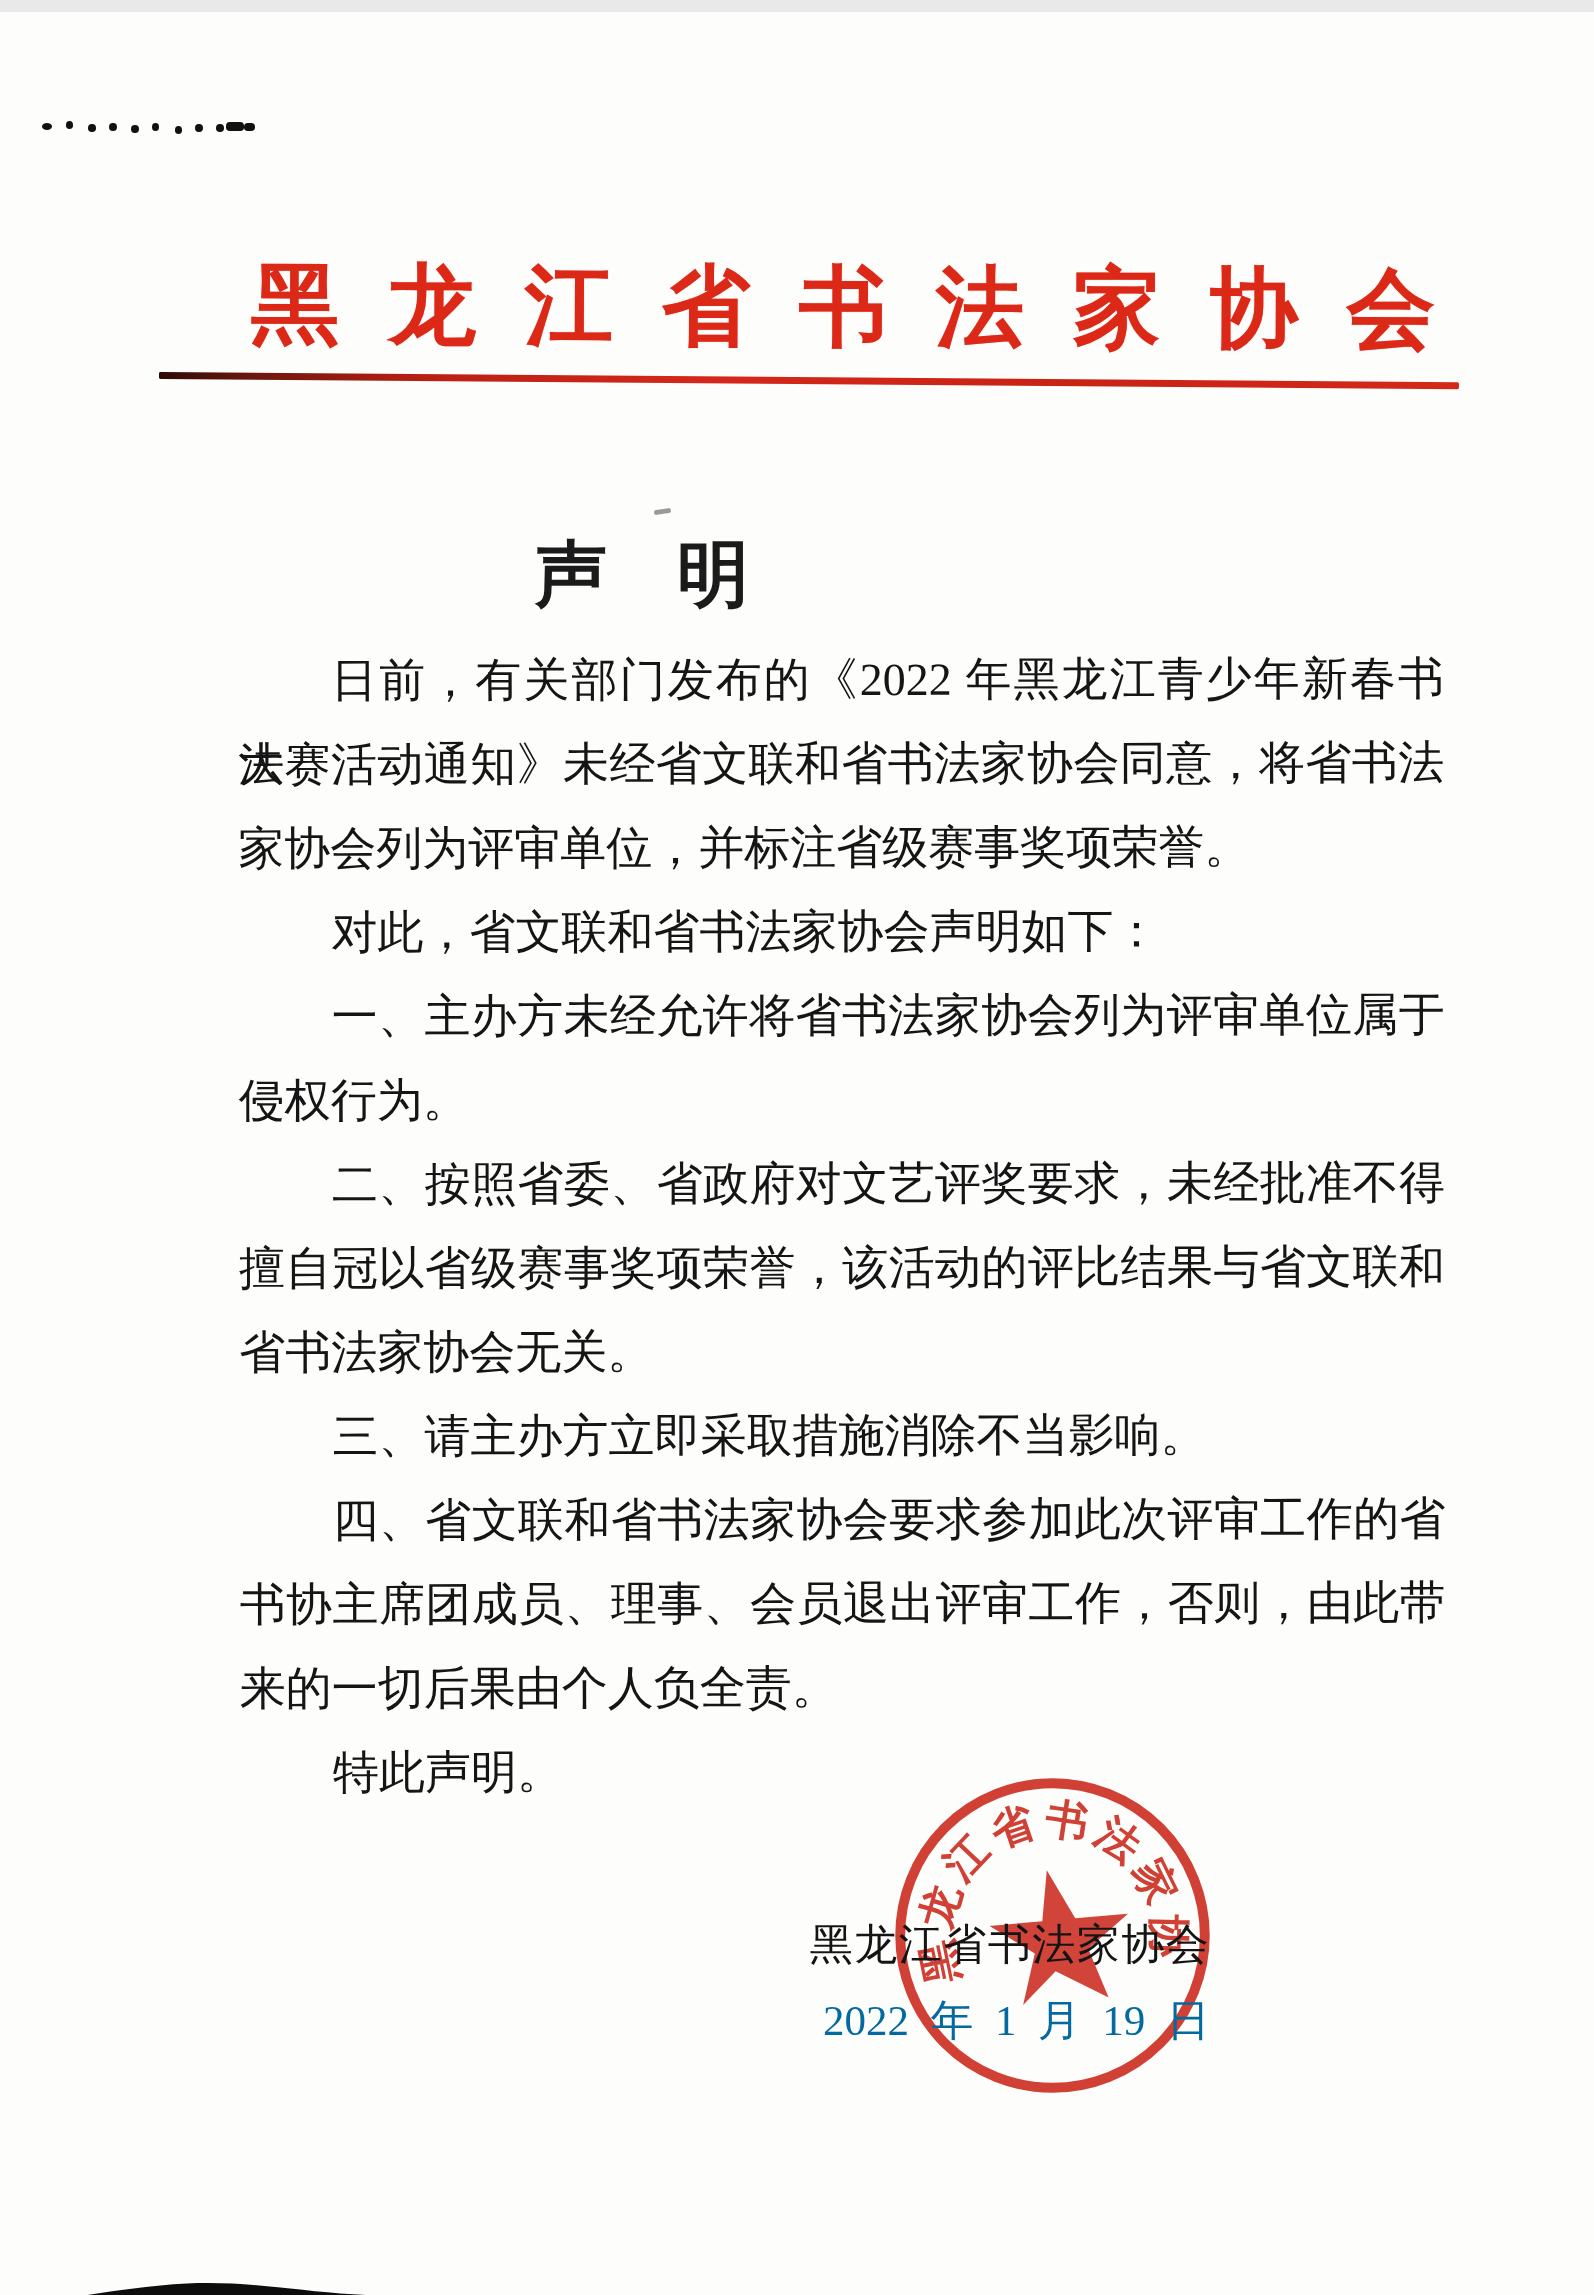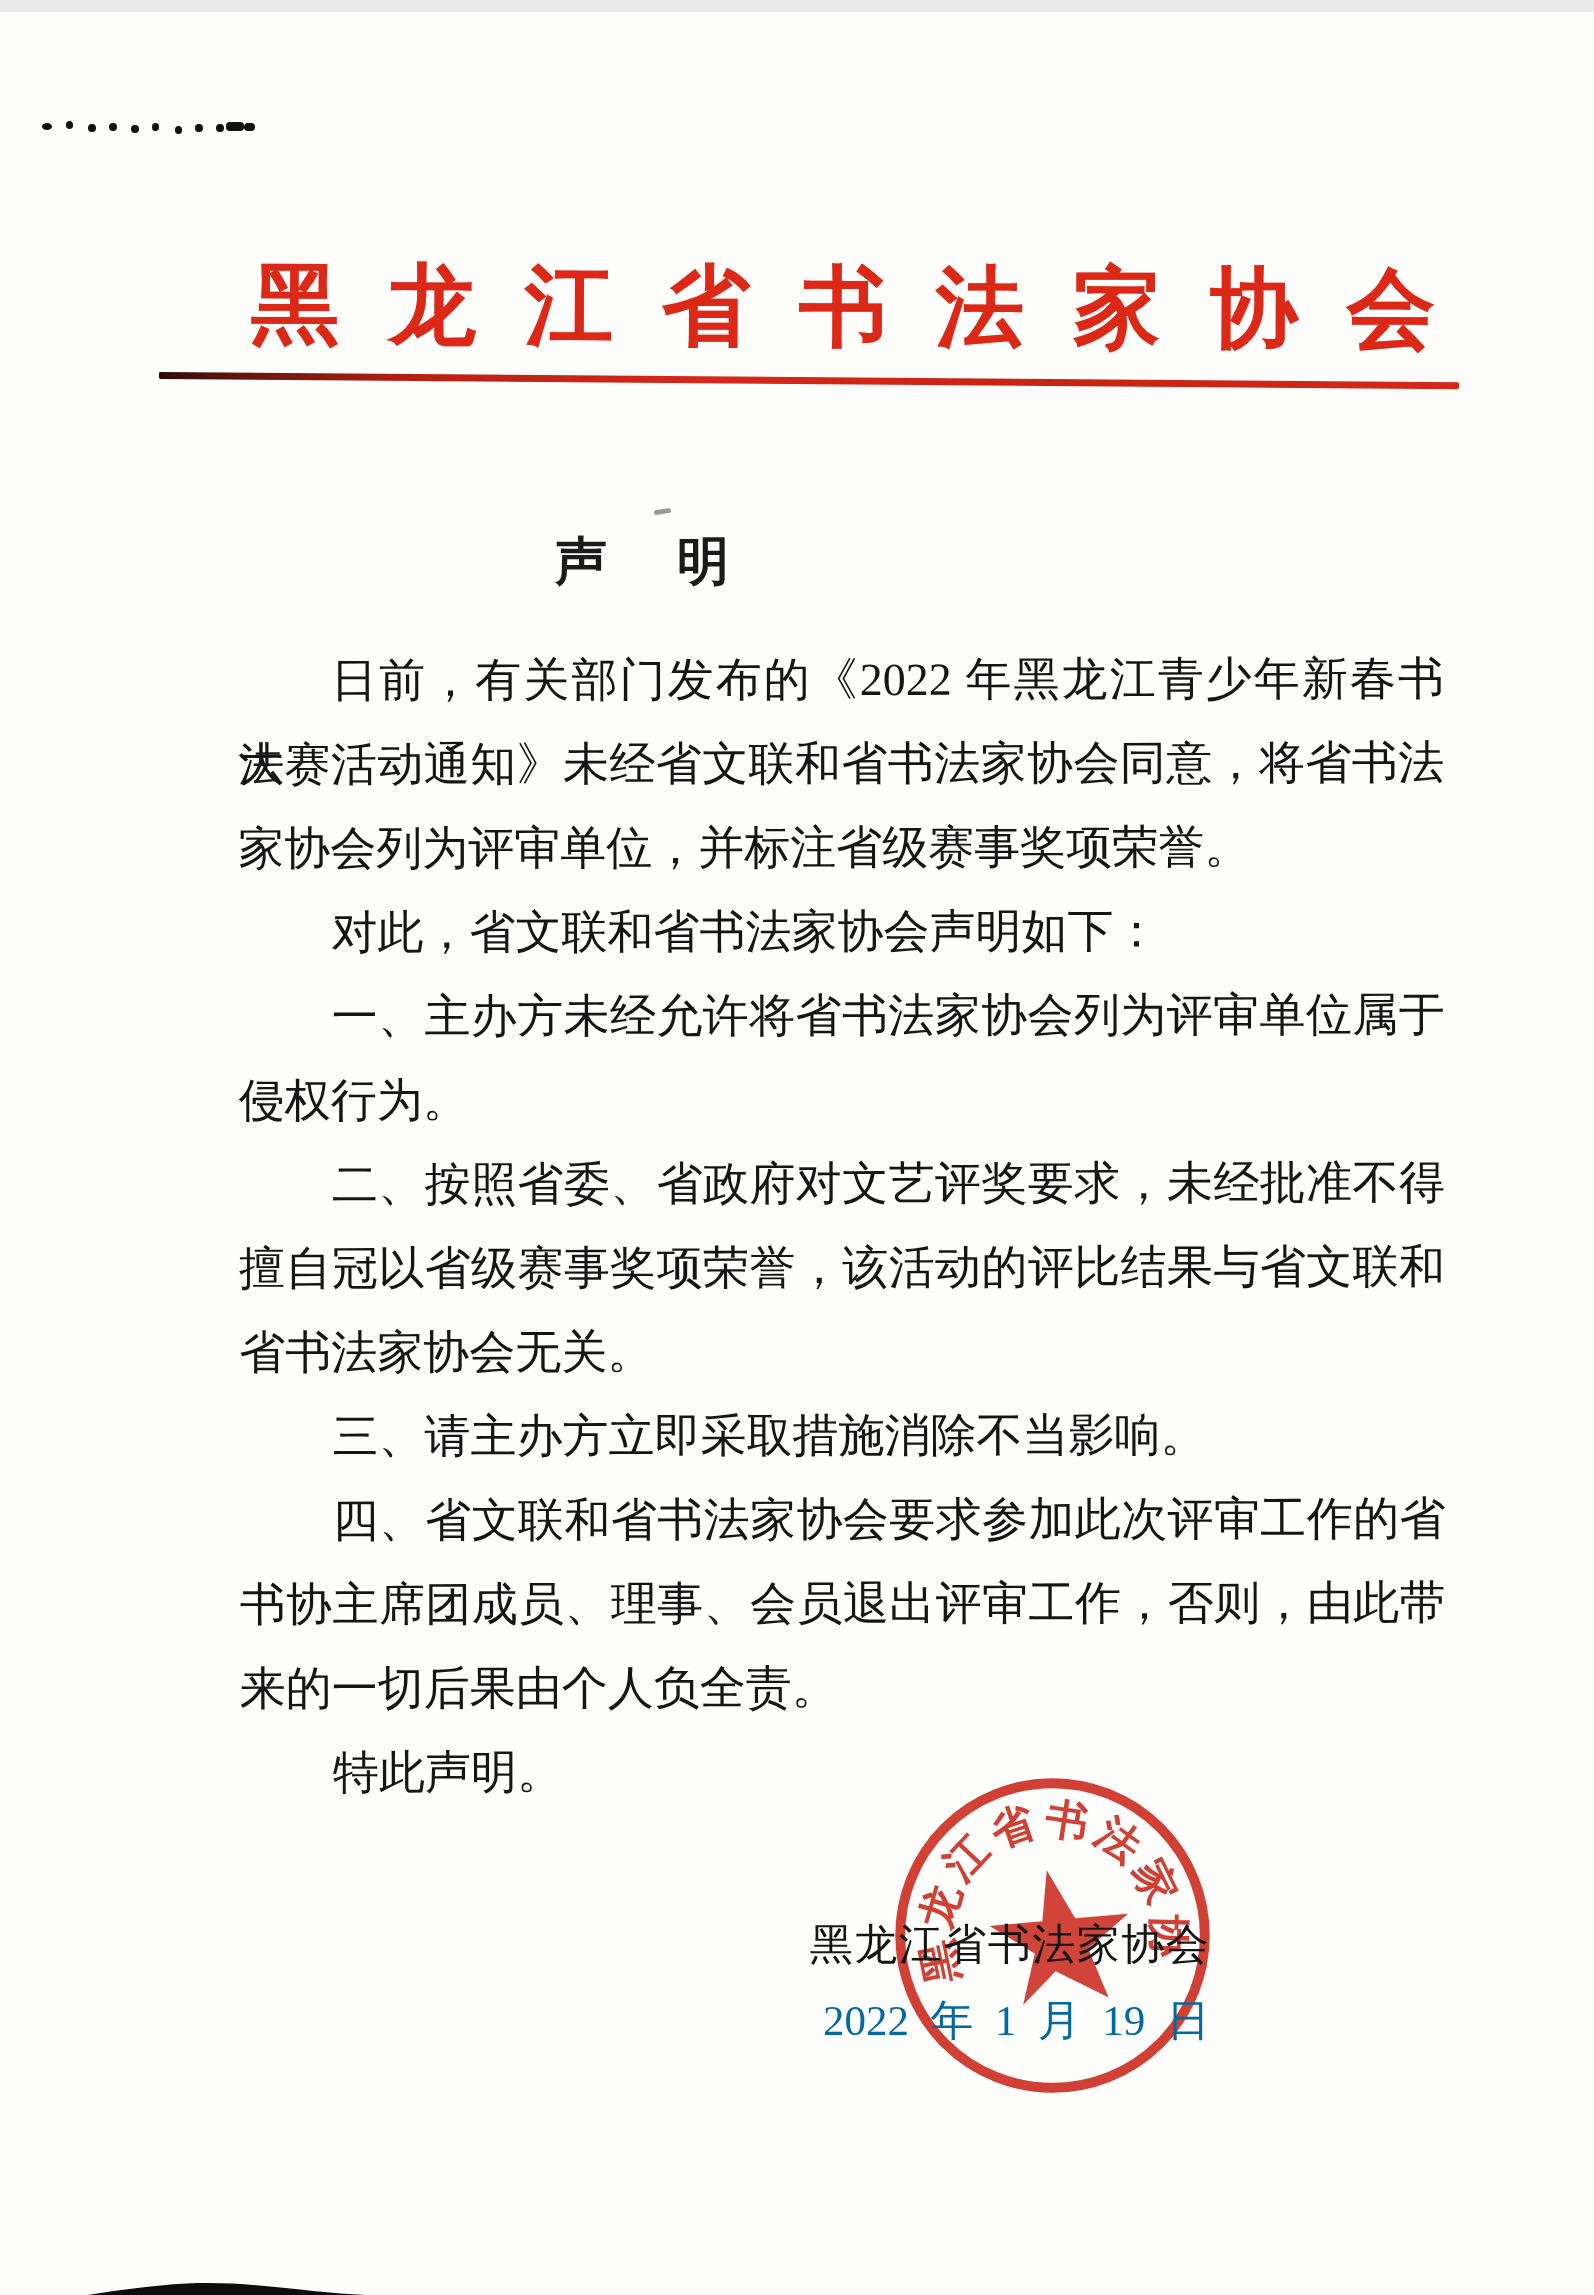--- a/index.html
+++ b/index.html
@@ -31,21 +31,21 @@
     position:absolute;left:159px;top:360px;
     width:1300px;height:6.9px;
     transform:rotate(0.45deg);transform-origin:left center;
     background:linear-gradient(90deg,#2e0b07 0%,#6b160d 7%,#b92012 20%,#d4281a 42%,#c82315 70%,#d4281a 100%);
     border-radius:1.5px;
   }
 
   
   .doc-title{
     position:absolute;left:0;top:515px;width:1284px;
-    text-align:center;font-size:52px;font-weight:bold;color:#1b1b1b;
+    text-align:center;font-size:72px;font-weight:bold;color:#1b1b1b;
   }
   .doc-title span{letter-spacing:70px;margin-right:-70px;}
 
   
   .body-block{
     position:absolute;left:239px;top:626px;width:1206px;
     font-size:46px;color:#151515;
     transform:rotate(-0.1deg);
   }
   .bodyline{

